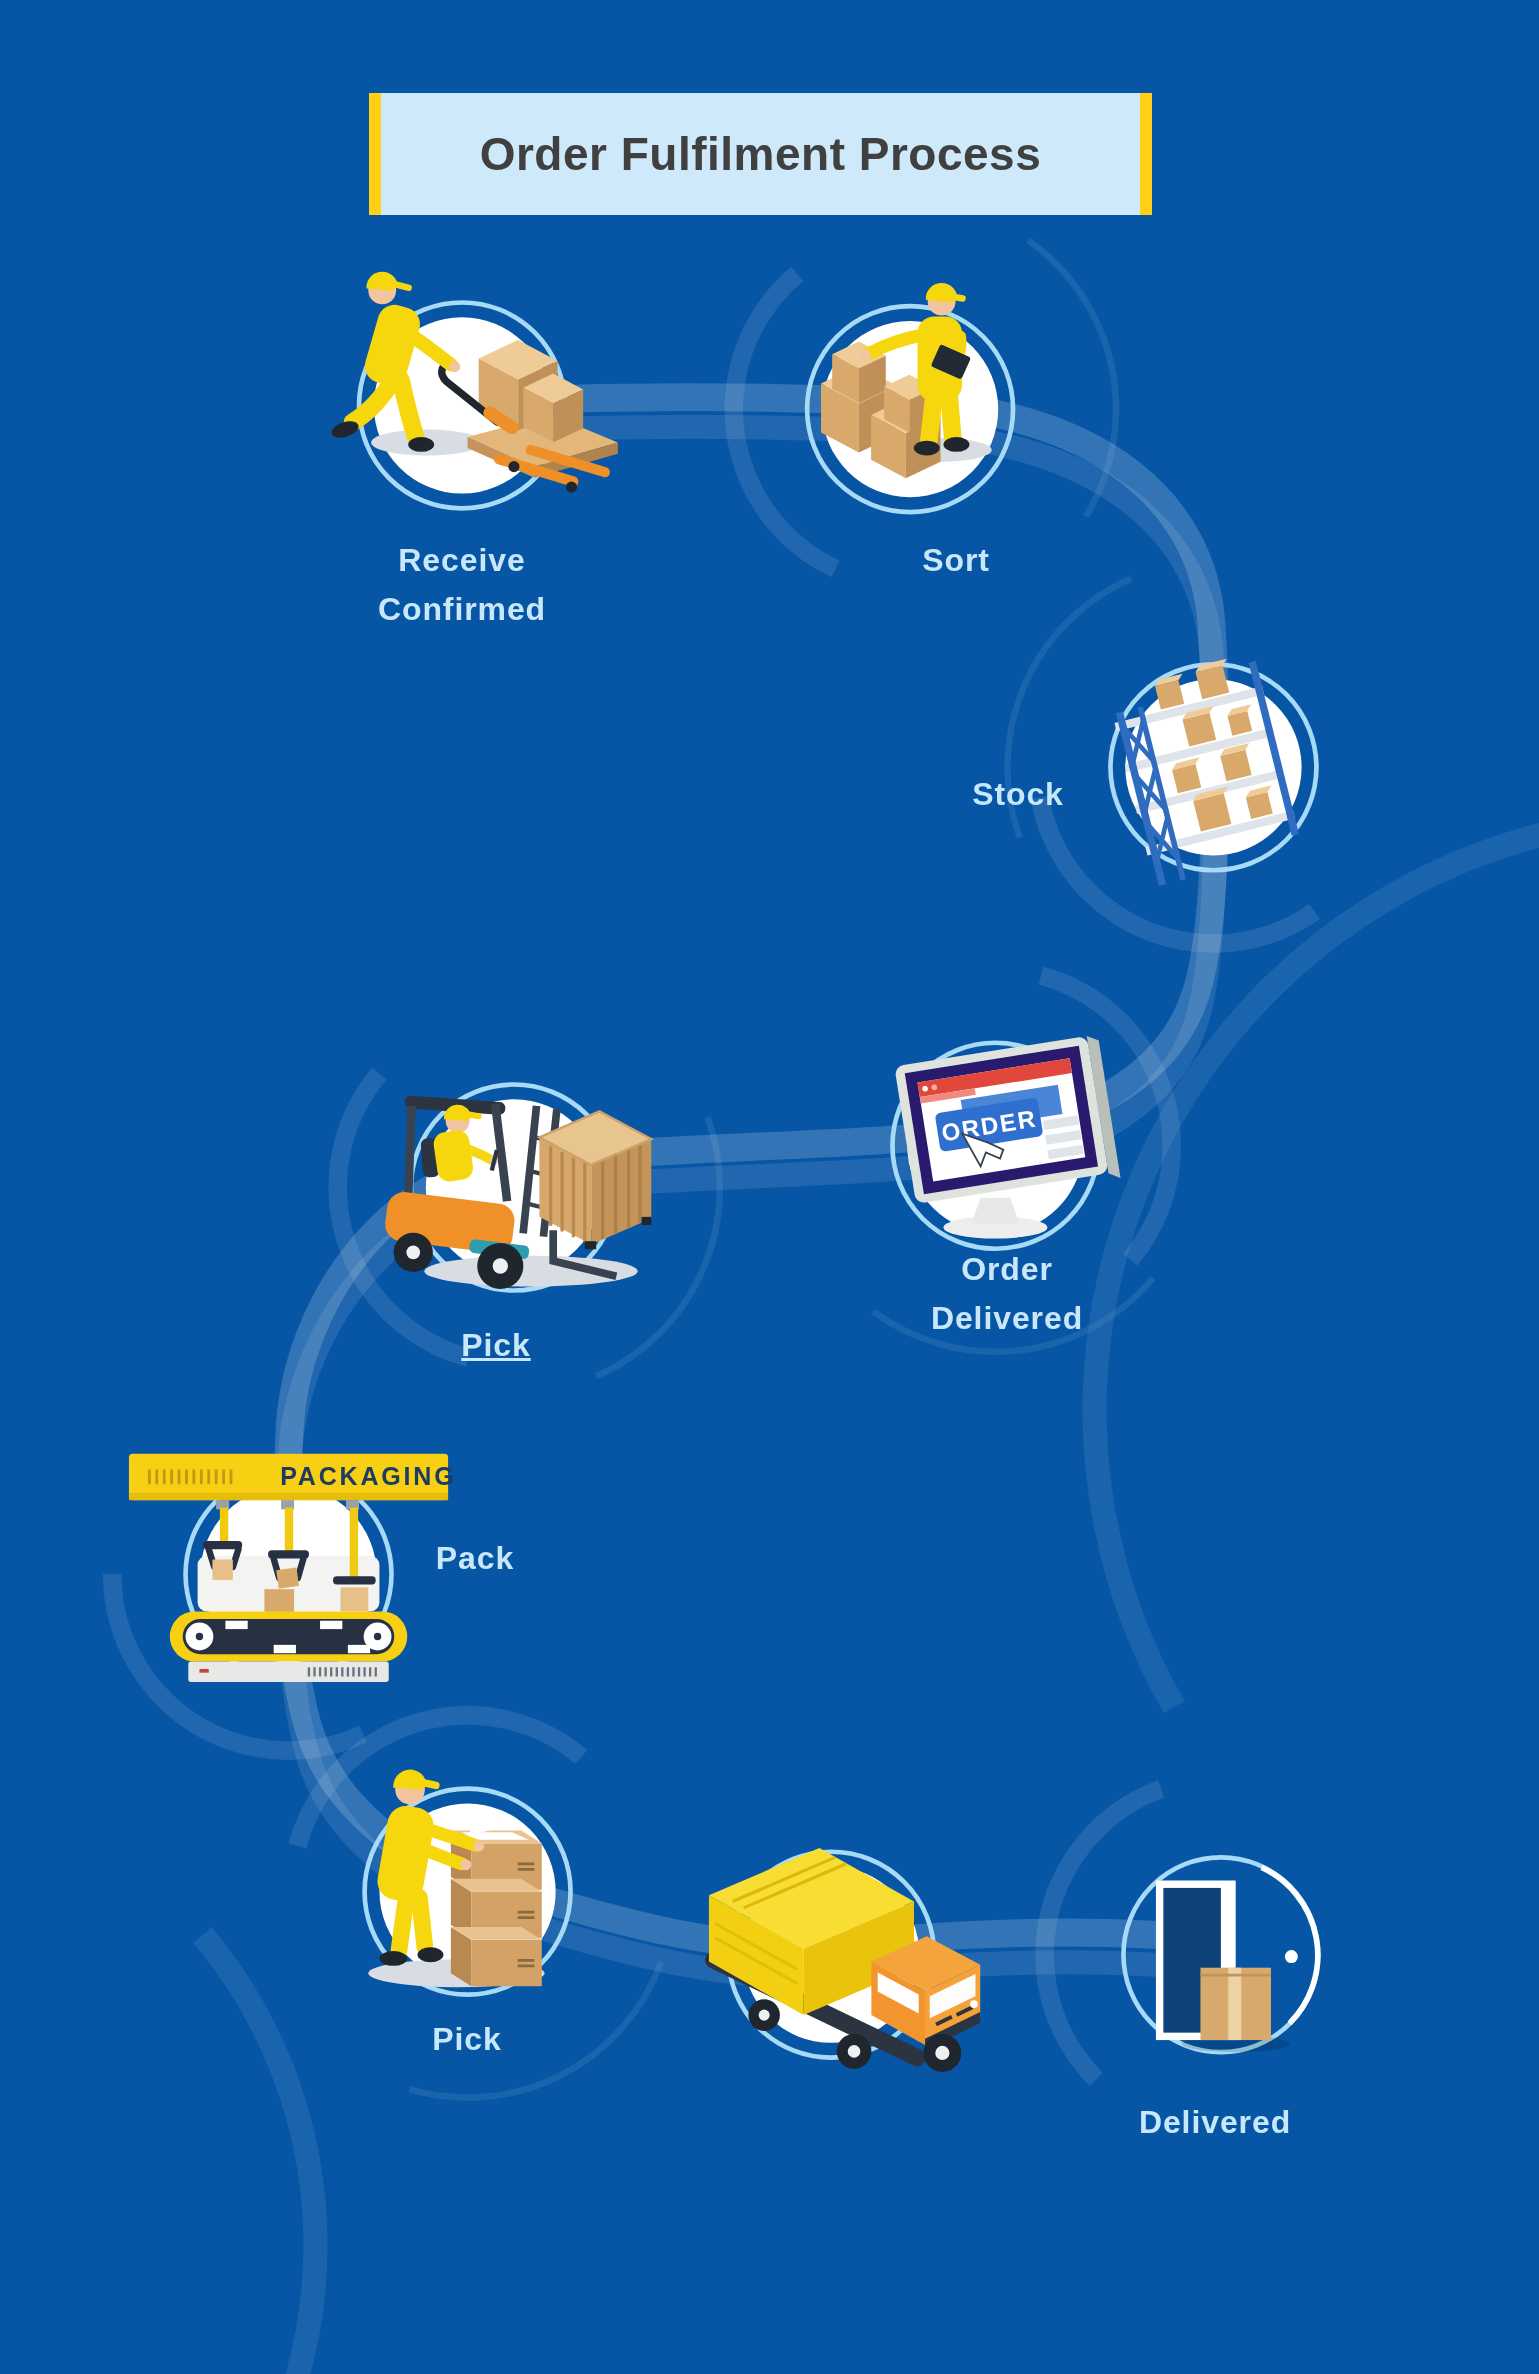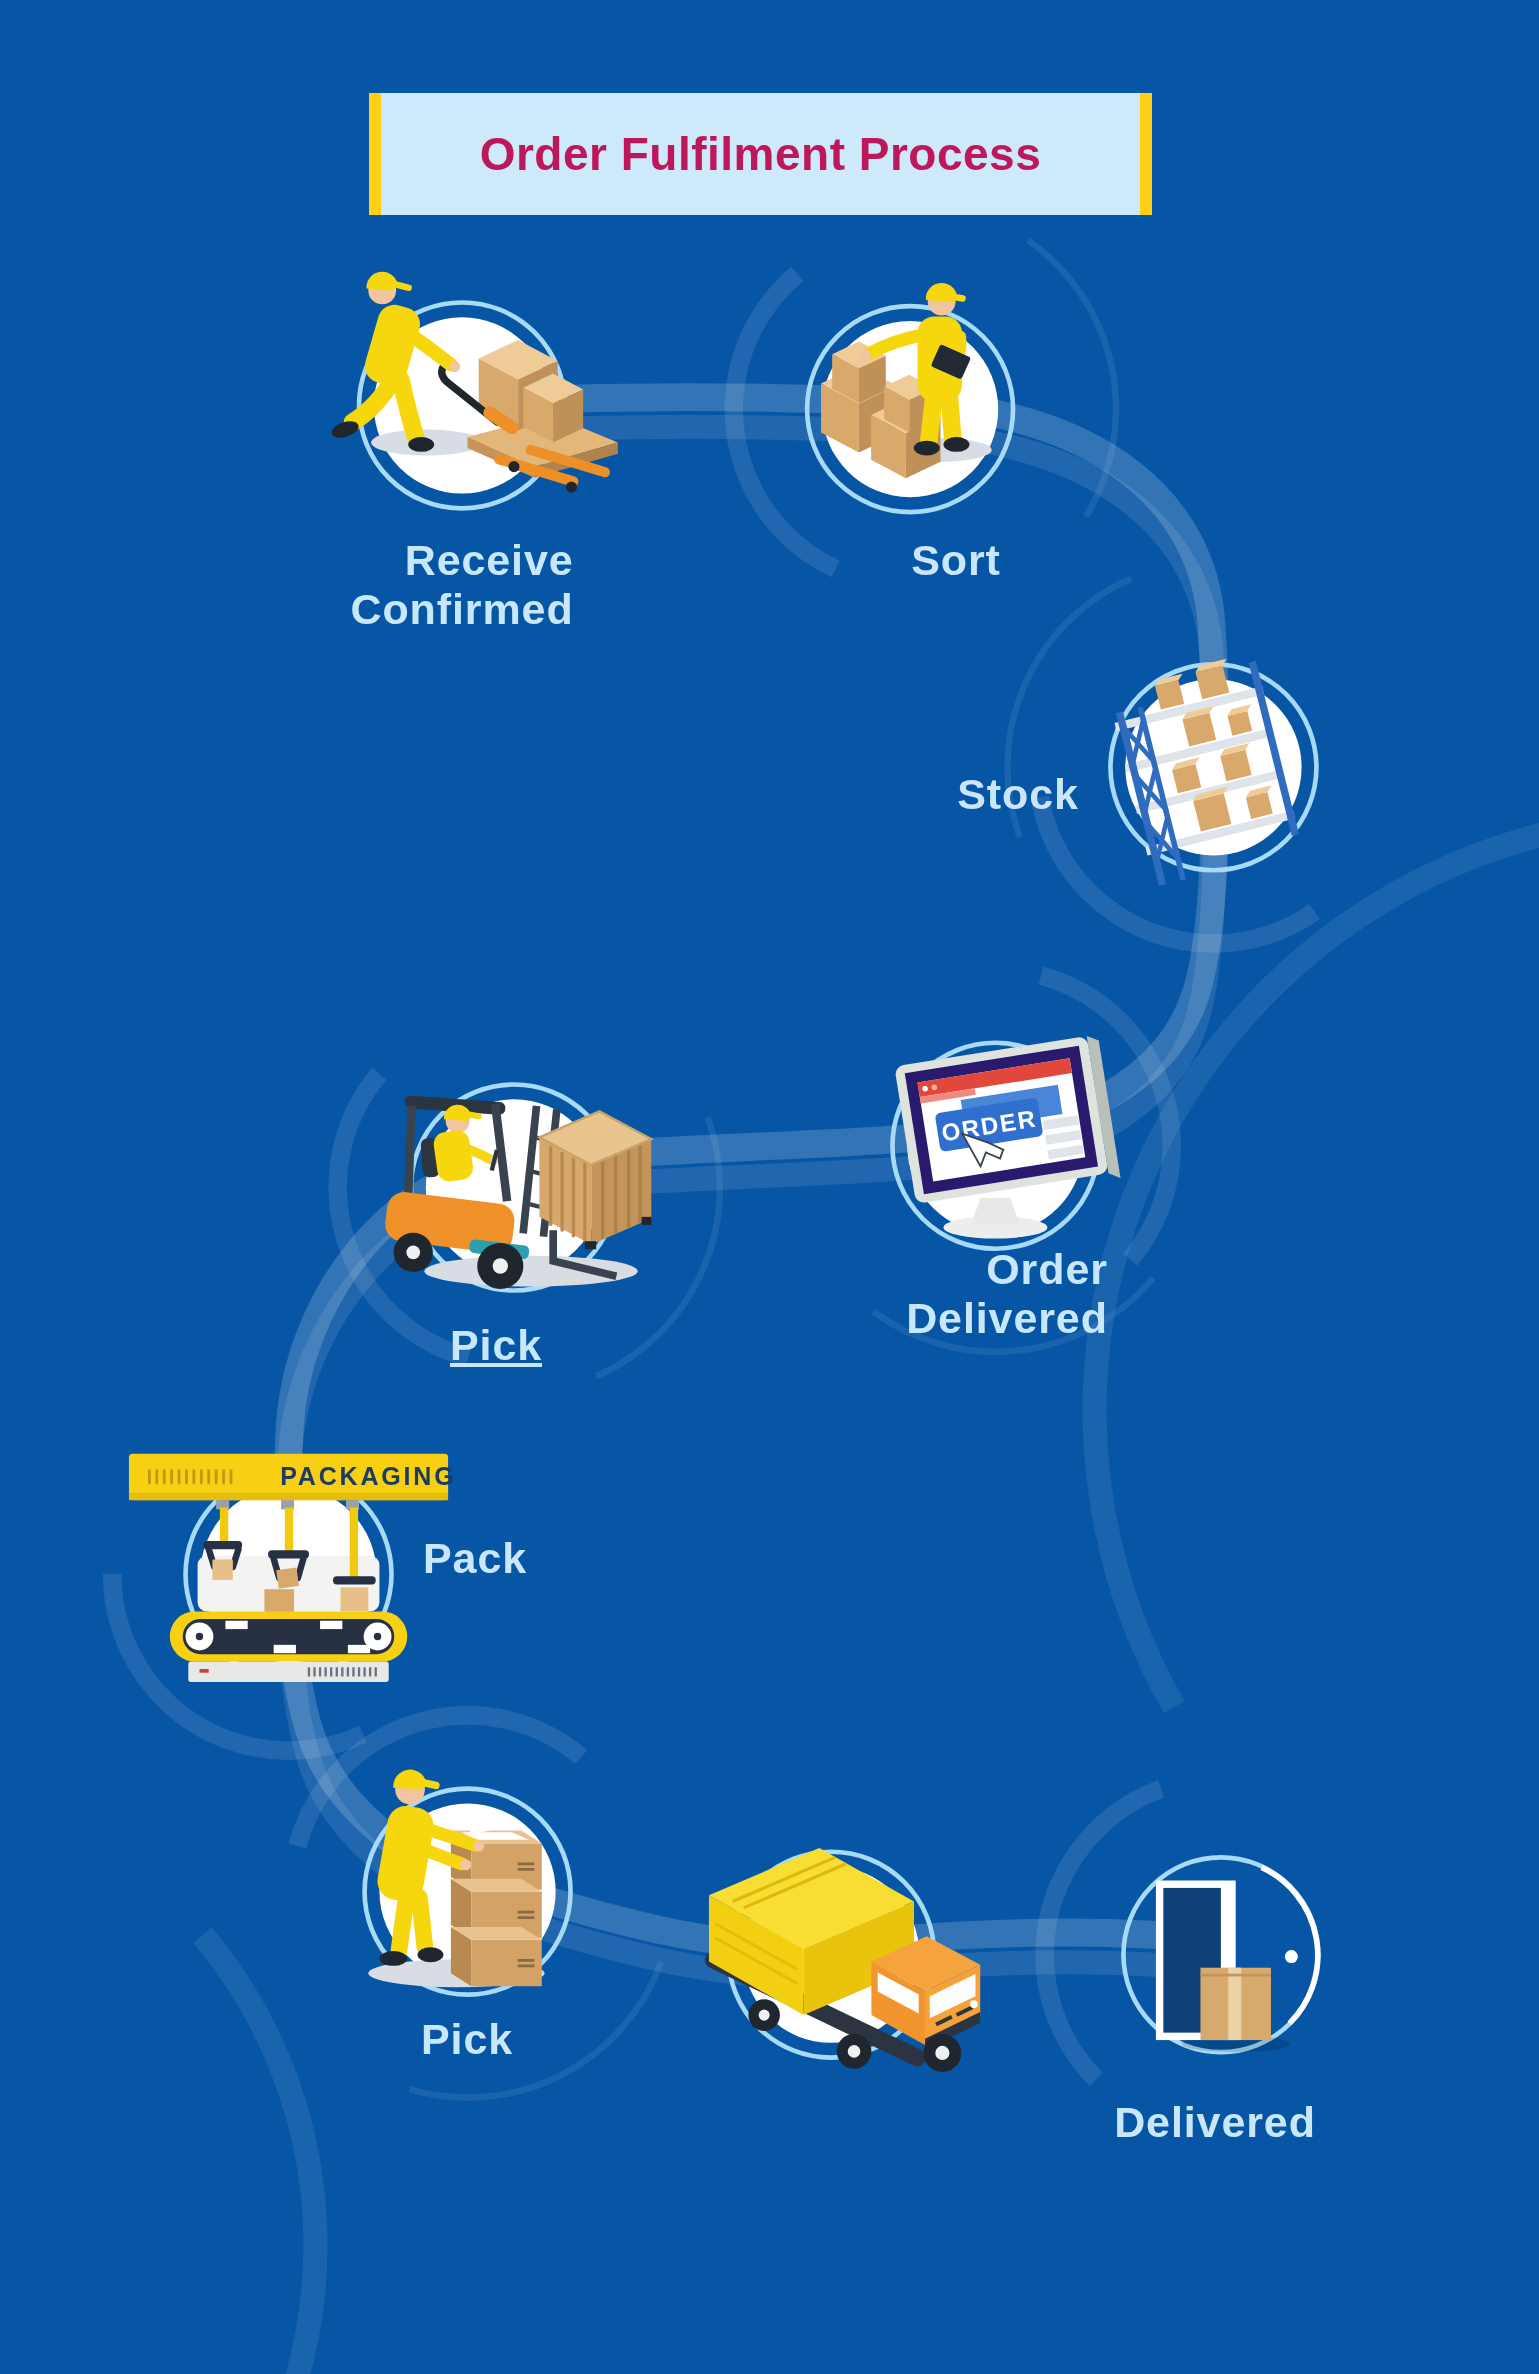--- a/index.html
+++ b/index.html
@@ -17,25 +17,25 @@
   .road-upper{fill:none;stroke:rgba(255,255,255,.18);stroke-width:30px;stroke-linecap:round;}
   .road-lower{fill:none;stroke:rgba(255,255,255,.10);stroke-width:26px;stroke-linecap:round;}
 
   .node-disc{fill:#ffffff;}
   .node-ring{fill:none;stroke:#a6daf6;stroke-width:5px;}
 
   
   .title-banner{position:absolute;left:369px;top:93px;width:783px;height:122px;
     background:#cde9fa;border-left:12px solid #ffd015;border-right:12px solid #ffd015;
     display:flex;align-items:center;justify-content:center;box-sizing:border-box;}
-  .title-banner h1{margin:0;font-size:46px;font-weight:bold;color:#be185d;letter-spacing:0.5px;}
+  .title-banner h1{margin:0;font-size:46px;font-weight:bold;color:#404040;letter-spacing:0.5px;}
 
   
-  .step-label{position:absolute;transform:translateX(-50%);text-align:right;
-    font-weight:bold;font-size:43px;line-height:49px;color:#c8e7fa;
+  .step-label{position:absolute;transform:translateX(-50%);text-align:center;
+    font-weight:bold;font-size:32px;line-height:49px;color:#c8e7fa;
     letter-spacing:0.9px;white-space:nowrap;}
   .step-label span{display:block;}
   #lbl-receive{left:462px;top:536px;}
   #lbl-sort{left:956px;top:536px;}
   #lbl-stock{left:1018px;top:748px;margin-top:22px;}
   #lbl-oc{left:1007px;top:1245px;}
   #lbl-pick{left:496px;top:1321px;text-decoration:underline;}
   #lbl-pack{left:475px;top:1534px;}
   #lbl-label{left:467px;top:2015px;}
   #lbl-ofd{left:831px;top:2096px;}

